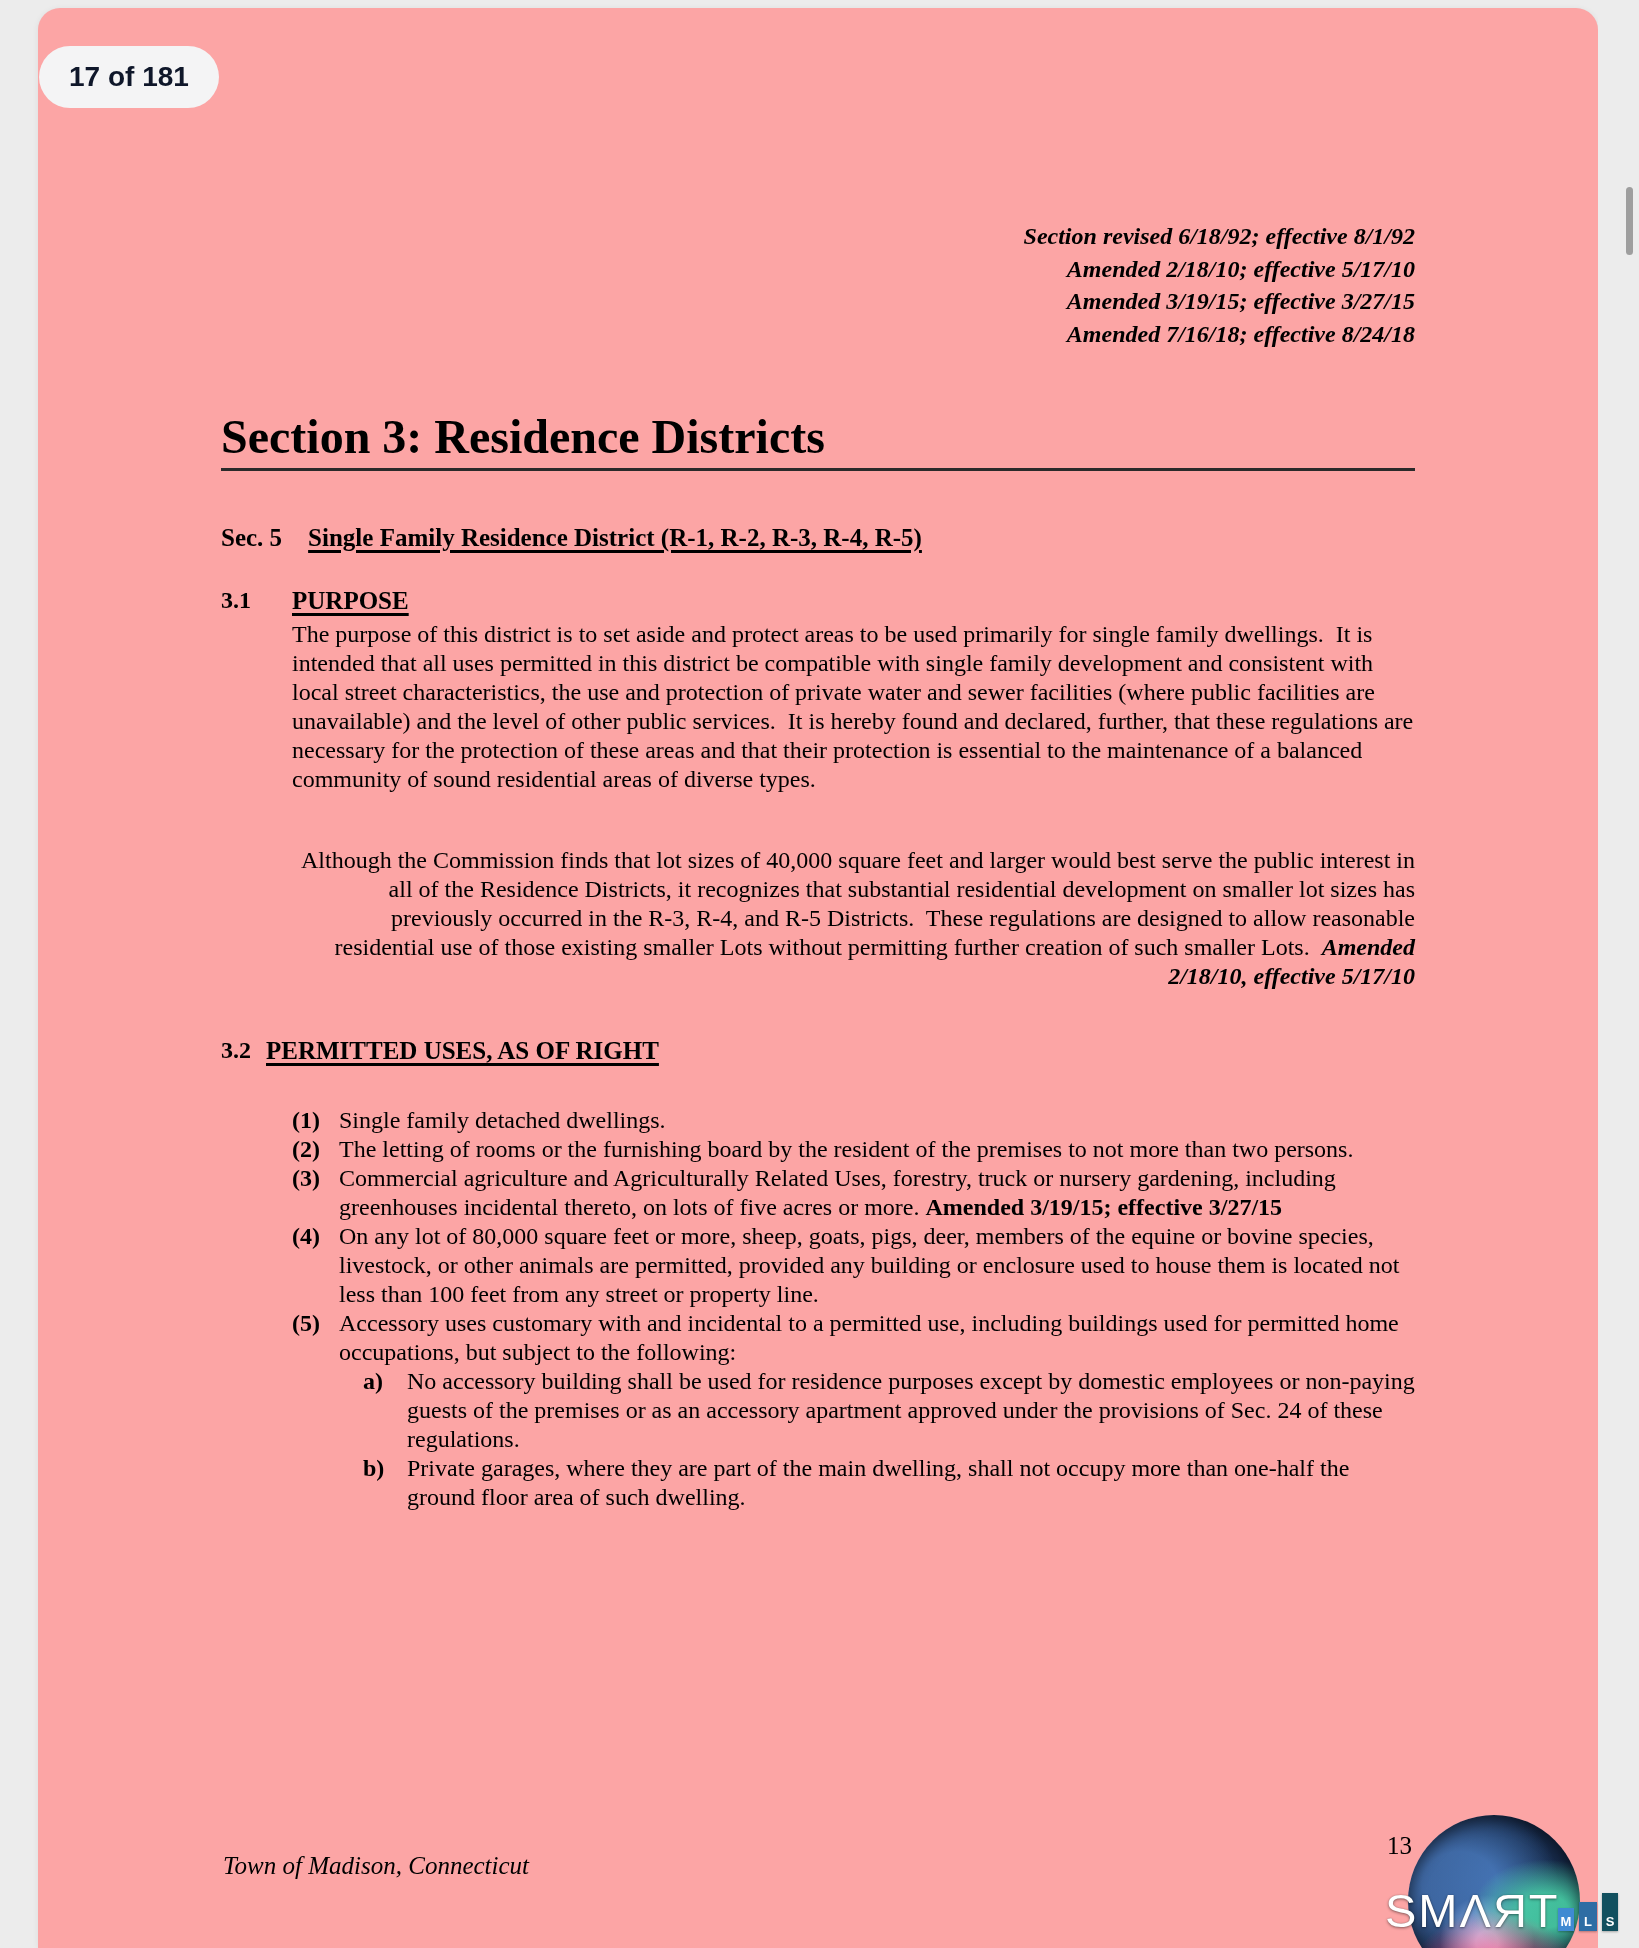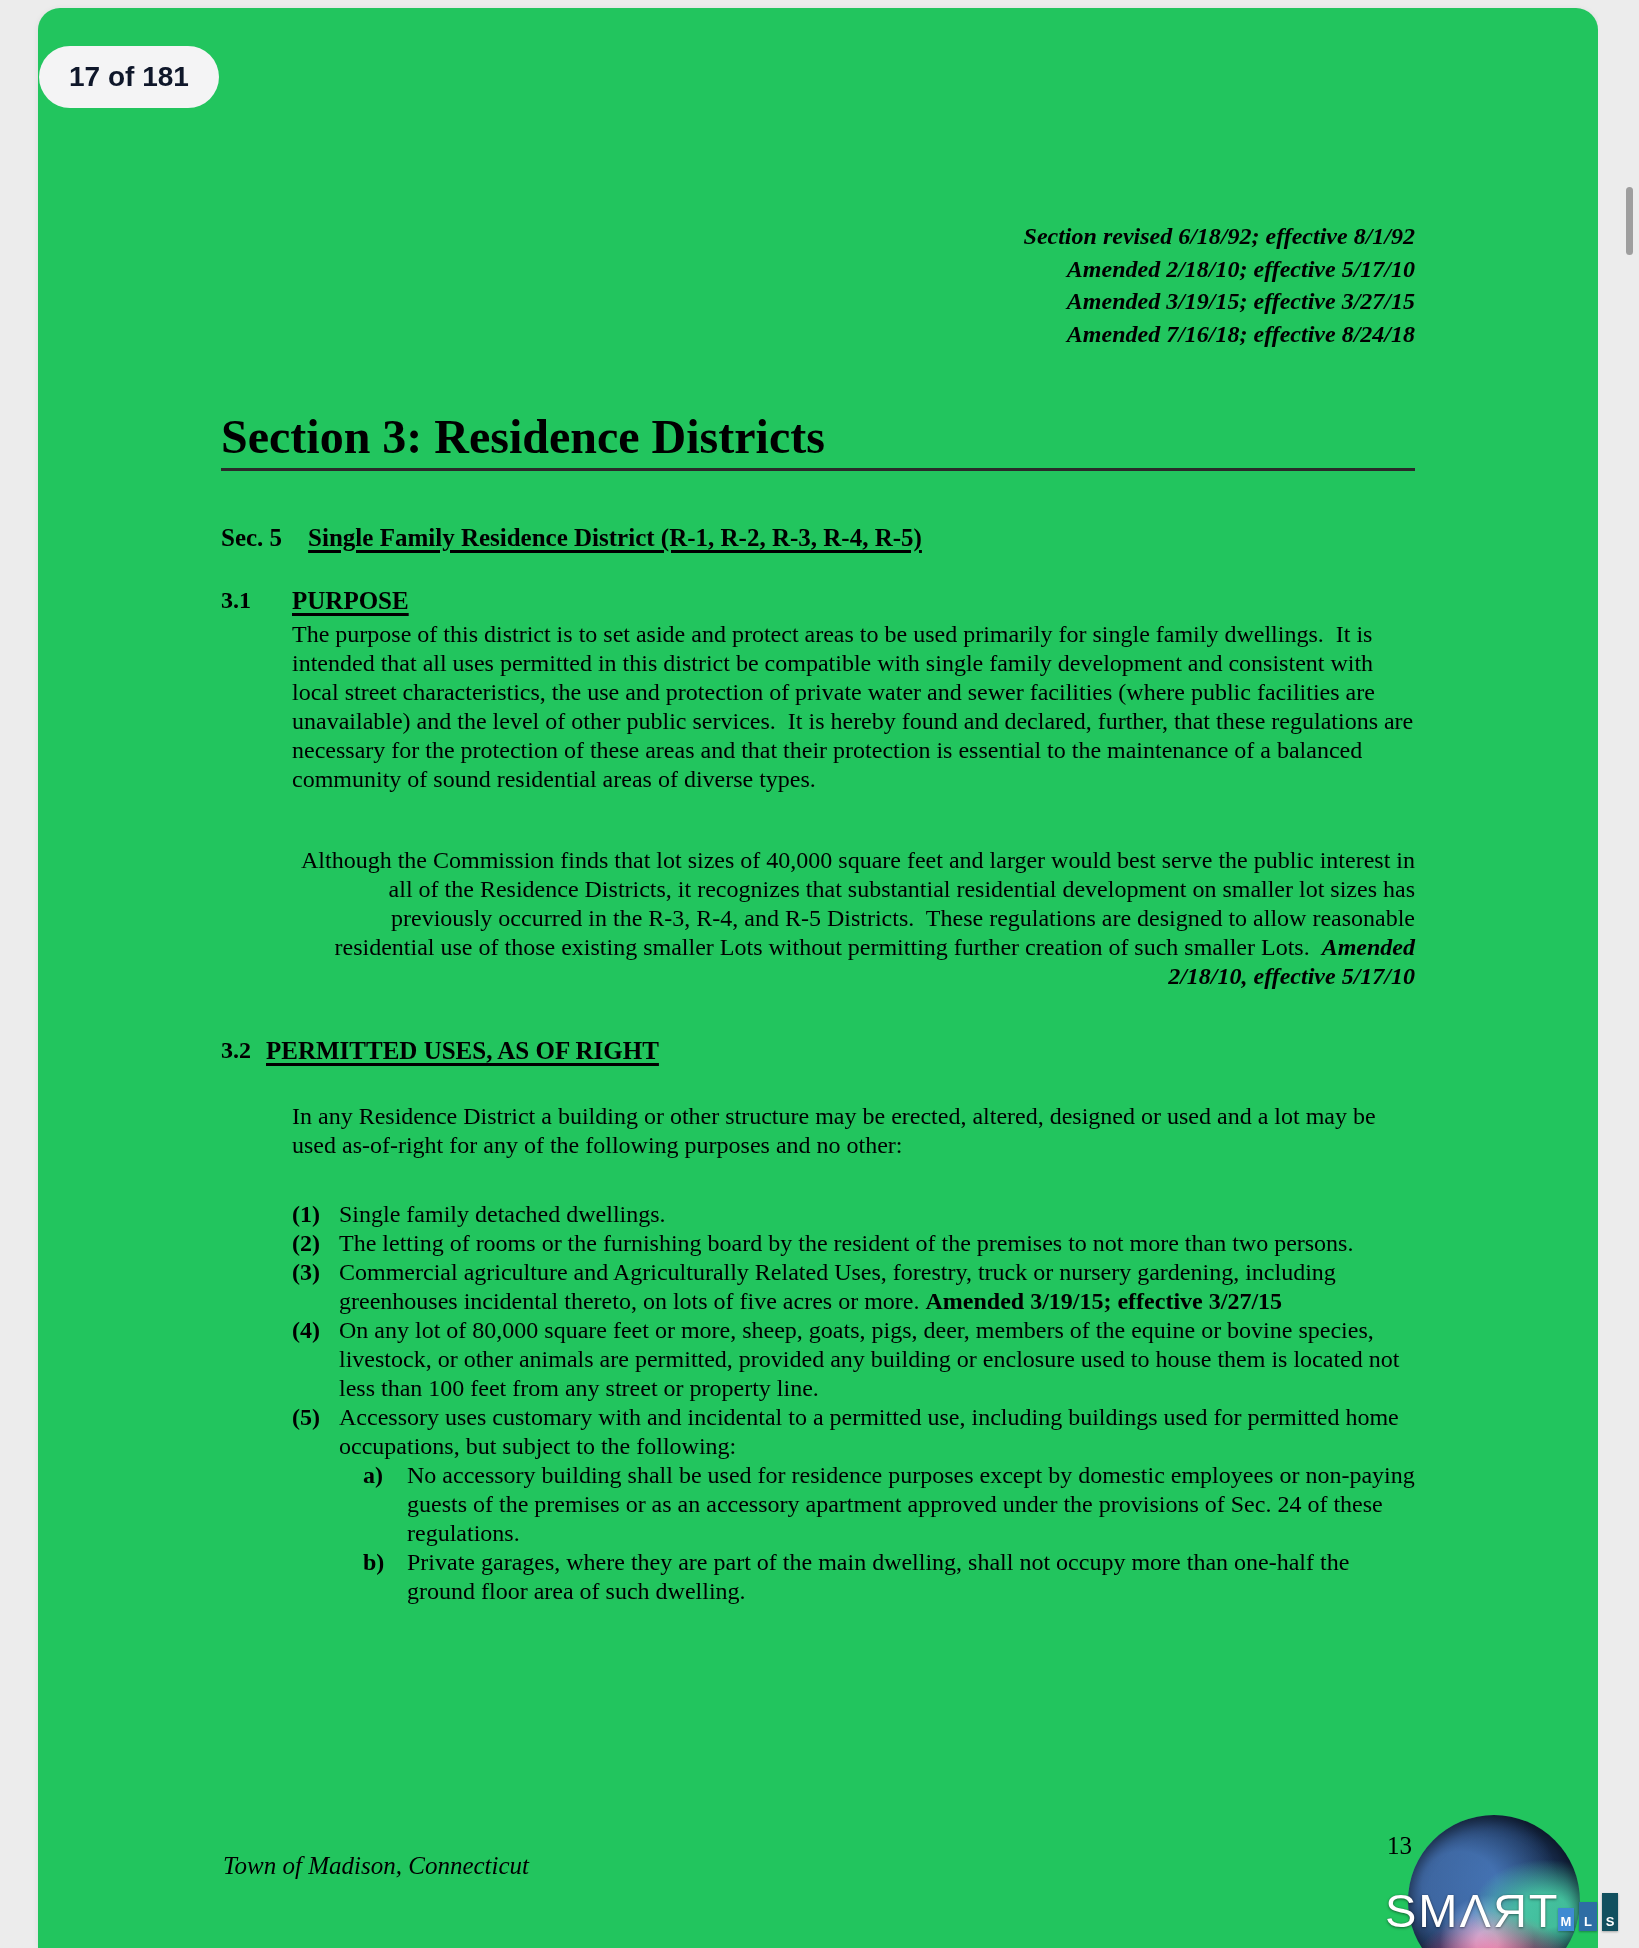--- a/index.html
+++ b/index.html
@@ -5,21 +5,21 @@
   html,body{margin:0;padding:0;}
   body{
     width:1639px;height:1948px;position:relative;overflow:hidden;
     background:#ececec;
     font-family:"Liberation Serif","DejaVu Serif",serif;
     color:#000;
   }
   
   .page{
     position:absolute;left:38px;top:8px;width:1560px;bottom:0;
-    background:#22c55e;border-radius:22px 22px 0 0;
+    background:#fca5a5;border-radius:22px 22px 0 0;
     box-shadow:0 1px 6px rgba(0,0,0,.07);
   }
   
   .page-badge{
     position:absolute;left:39px;top:46px;height:62px;line-height:62px;
     padding:0 30px;border-radius:31px;background:#f4f4f5;
     font-family:"Liberation Sans","DejaVu Sans",sans-serif;
     font-weight:700;font-size:28px;color:#0f172a;z-index:30;
   }
   .scroll-gutter{position:absolute;right:0;top:0;width:41px;height:100%;background:#ececec;z-index:20;}
@@ -124,21 +124,20 @@
         <div class="sec-heading u-heavy">PURPOSE</div>
         <p class="para p1">The purpose of this district is to set aside and protect areas to be used primarily for single family dwellings.  It is intended that all uses permitted in this district be compatible with single family development and consistent with local street characteristics, the use and protection of private water and sewer facilities (where public facilities are unavailable) and the level of other public services.  It is hereby found and declared, further, that these regulations are necessary for the protection of these areas and that their protection is essential to the maintenance of a balanced community of sound residential areas of diverse types.</p>
         <p class="para p2"><span>Although the Commission finds that lot sizes of 40,000 square feet and larger would best serve the public interest in all of the Residence Districts, it recognizes that substantial residential development on smaller lot sizes has previously occurred in the R-3, R-4, and R-5 Districts.  These regulations are designed to allow reasonable residential use of those existing smaller Lots without permitting further creation of such smaller Lots.  </span><span class="bi">Amended 2/18/10, effective 5/17/10</span></p>
       </div>
     </div>
 
     <div class="section sec-32">
       <span class="sec-label">3.2</span>
       <div class="sec-body">
         <div class="sec-heading u-heavy">PERMITTED USES, AS OF RIGHT</div>
-        <p class="para intro">In any Residence District a building or other structure may be erected, altered, designed or used and a lot may be used as-of-right for any of the following purposes and no other:</p>
 
         <div class="uses-list">
           <div class="li">
             <span class="li-num">(1)</span>
             <span class="li-body">Single family detached dwellings.</span>
           </div>
           <div class="li">
             <span class="li-num">(2)</span>
             <span class="li-body">The letting of rooms or the furnishing board by the resident of the premises to not more than two persons.</span>
           </div>

